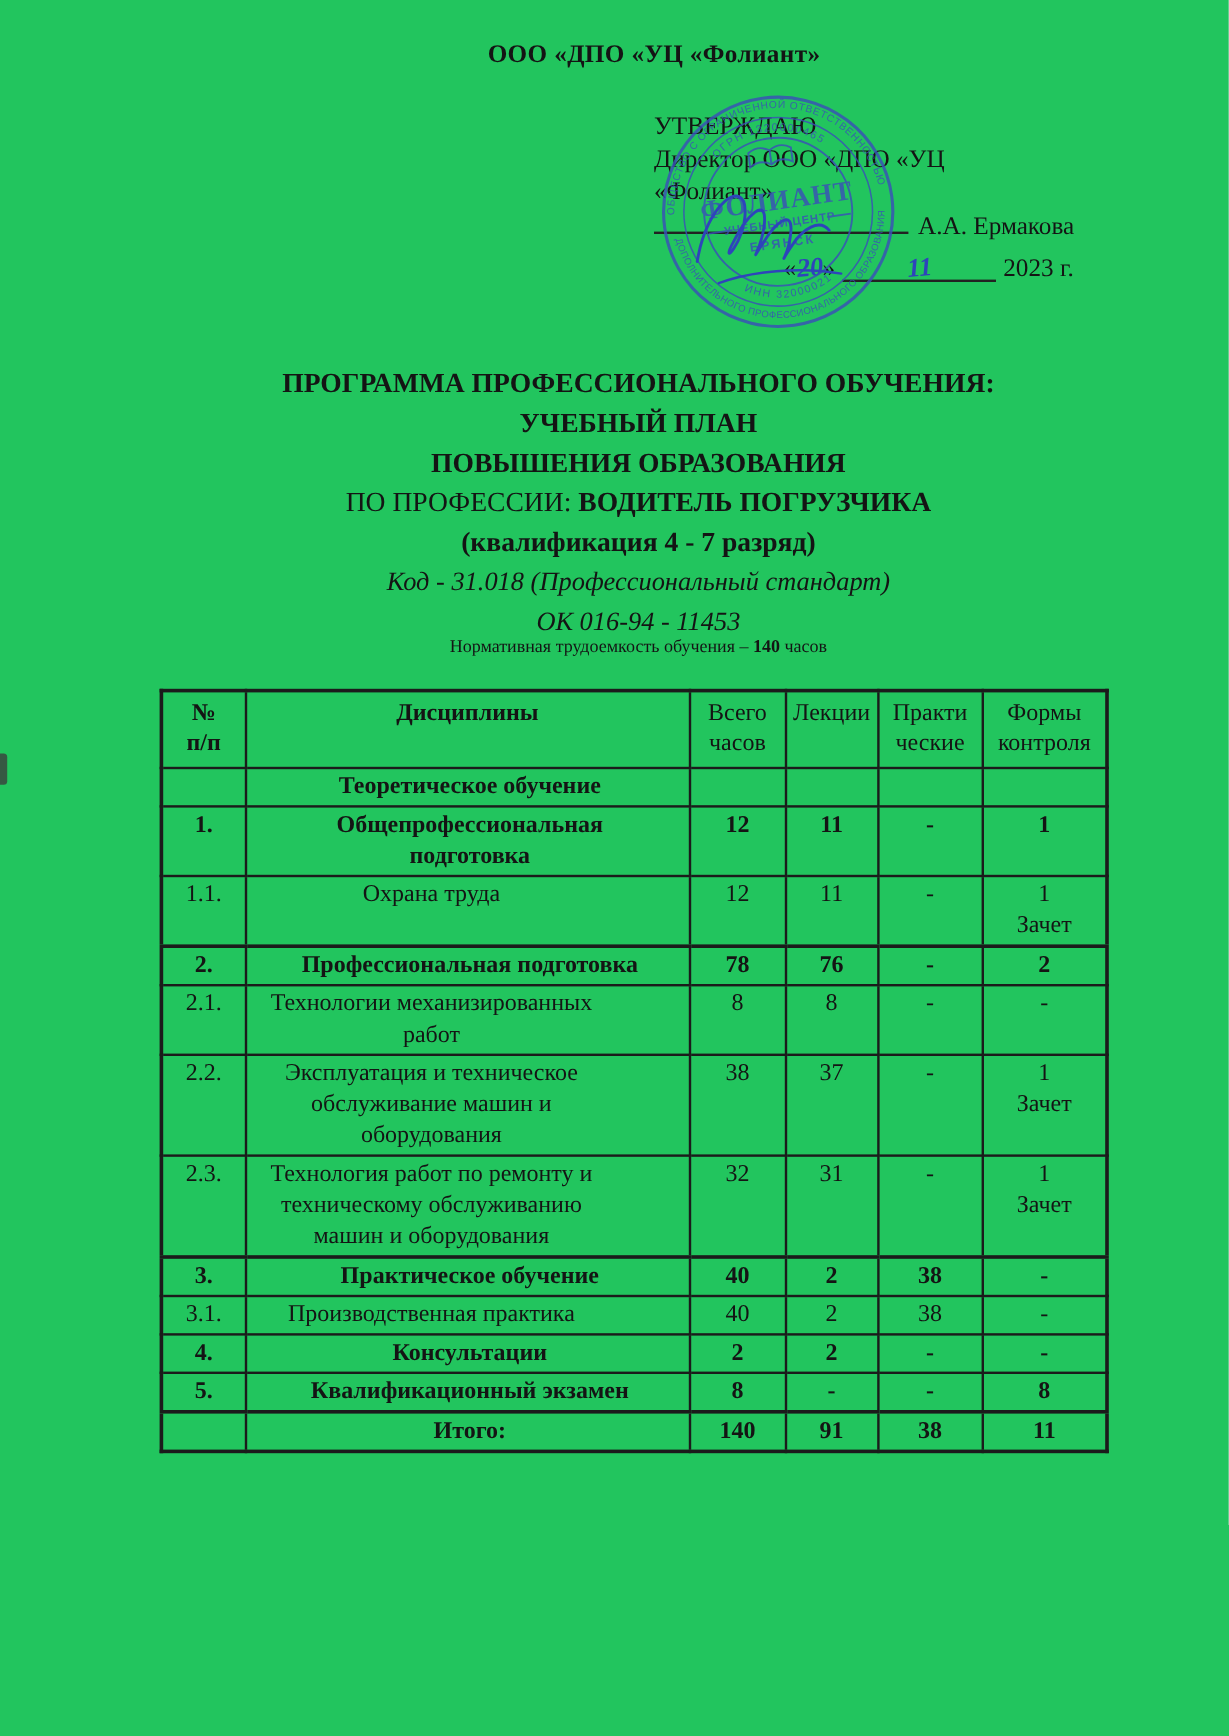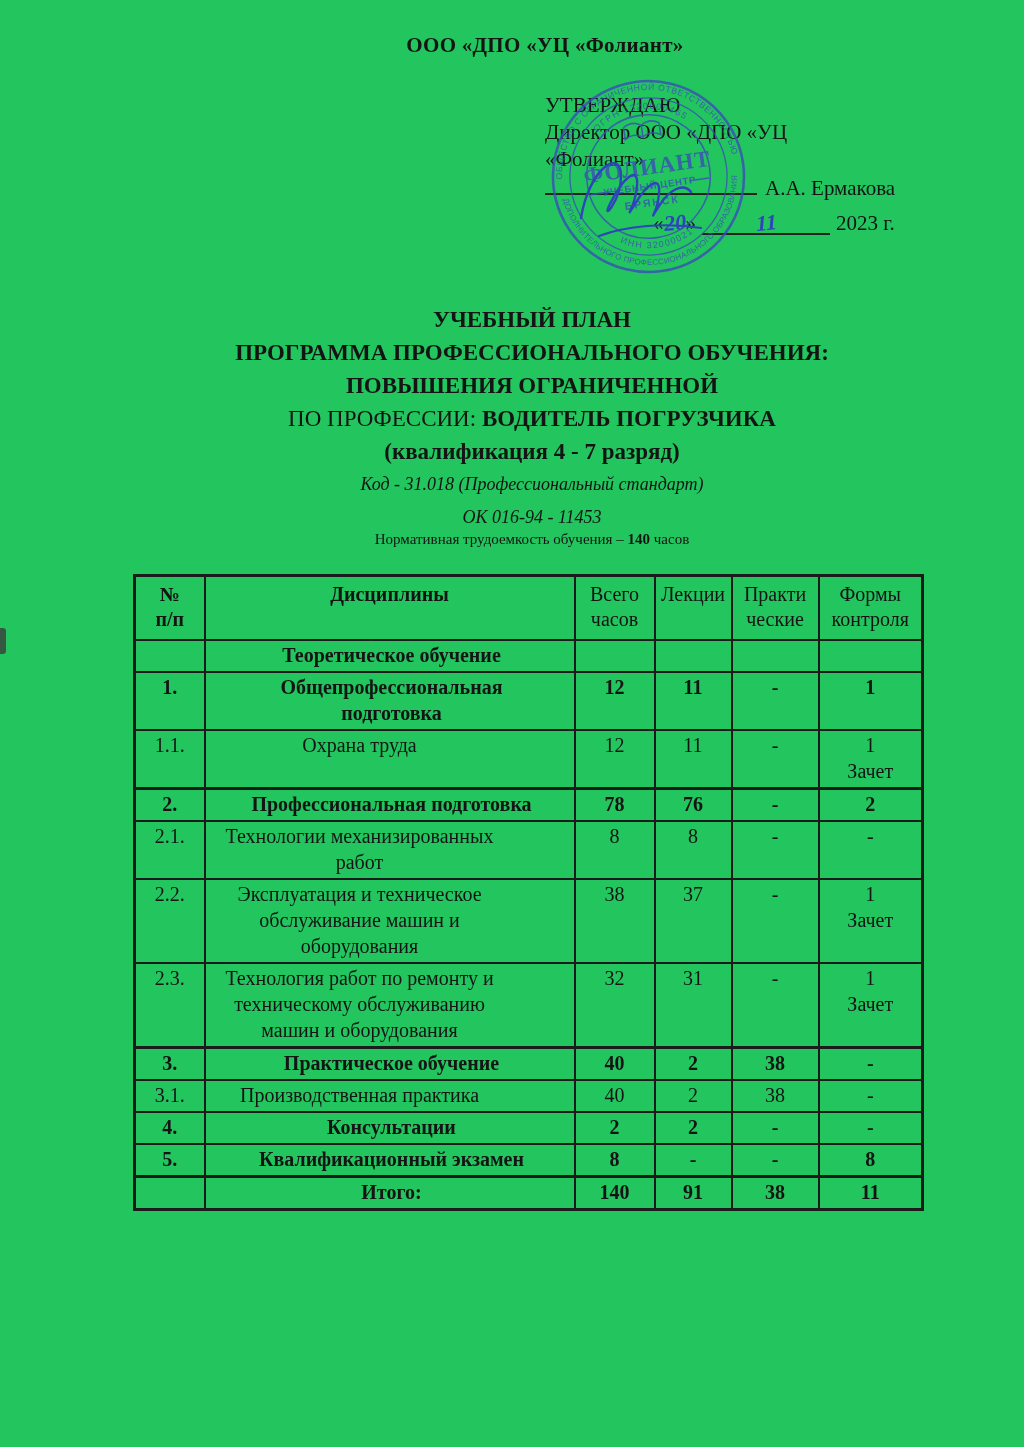--- a/index.html
+++ b/index.html
@@ -18,21 +18,21 @@
              height:24px;margin:0 6px;}
   .hand{font-style:italic;color:#2e44bb;display:inline-block;transform:rotate(-5deg);
         font-size:22px;font-weight:bold;}
 
   .stamp{position:absolute;left:549px;top:77px;width:199px;height:199px;opacity:.82;z-index:2;}
   .signature{position:absolute;left:571px;top:138px;width:150px;height:110px;z-index:3;}
 
   .titleblock{position:absolute;top:303px;left:40px;width:984px;text-align:center;
               font-size:23px;font-weight:bold;line-height:33px;z-index:1;}
   .titleblock .regular{font-weight:normal;}
-  .titleblock .italic{font-weight:normal;font-style:italic;font-size:18px;}
+  .titleblock .italic{font-weight:normal;font-style:italic;font-size:22px;}
 
   .workload{position:absolute;top:531px;left:40px;width:984px;text-align:center;font-size:15px;}
   .workload .bold{font-weight:bold;}
 
   table.curr{position:absolute;top:574px;left:133px;width:788px;border-collapse:collapse;
              table-layout:fixed;font-size:20px;line-height:26px;border:3px solid #1b1b1b;}
   .curr td,.curr th{border:2px solid #1b1b1b;vertical-align:top;padding:1px 4px 3px;text-align:center;
                     overflow:hidden;}
   .curr th{font-weight:normal;font-size:20px;line-height:25px;padding-top:5px;padding-bottom:7px;}
   .curr th.hb{font-weight:bold;}
@@ -94,23 +94,23 @@
   </svg>
 
   <svg class="signature" viewBox="0 0 150 110">
     <g fill="none" stroke="#2e44bb" stroke-width="2.4" stroke-linecap="round">
       <path d="M 10,80 C 18,30 50,10 50,38 C 50,64 28,86 40,64 C 52,40 68,26 66,48 C 64,70 52,84 64,66 C 76,46 90,36 88,56 C 86,76 76,86 88,68 C 98,52 112,44 120,54"></path>
       <path d="M 28,98 C 55,88 95,84 130,90" stroke-width="2"></path>
     </g>
   </svg>
 
   <div class="titleblock">
+    <div>ПРОГРАММА ПРОФЕССИОНАЛЬНОГО ОБУЧЕНИЯ:</div>
     <div>УЧЕБНЫЙ ПЛАН</div>
-    <div>ПРОГРАММА ПРОФЕССИОНАЛЬНОГО ОБУЧЕНИЯ:</div>
-    <div>ПОВЫШЕНИЯ ОГРАНИЧЕННОЙ</div>
+    <div>ПОВЫШЕНИЯ ОБРАЗОВАНИЯ</div>
     <div><span class="regular">ПО ПРОФЕССИИ: </span><span>ВОДИТЕЛЬ ПОГРУЗЧИКА</span></div>
     <div>(квалификация 4 - 7 разряд)</div>
     <div class="italic">Код - 31.018 (Профессиональный стандарт)</div>
     <div class="italic">ОК 016-94 - 11453</div>
   </div>
 
   <div class="workload"><span>Нормативная трудоемкость обучения – </span><span class="bold">140</span><span> часов</span></div>
 
   <table class="curr">
     <colgroup>

